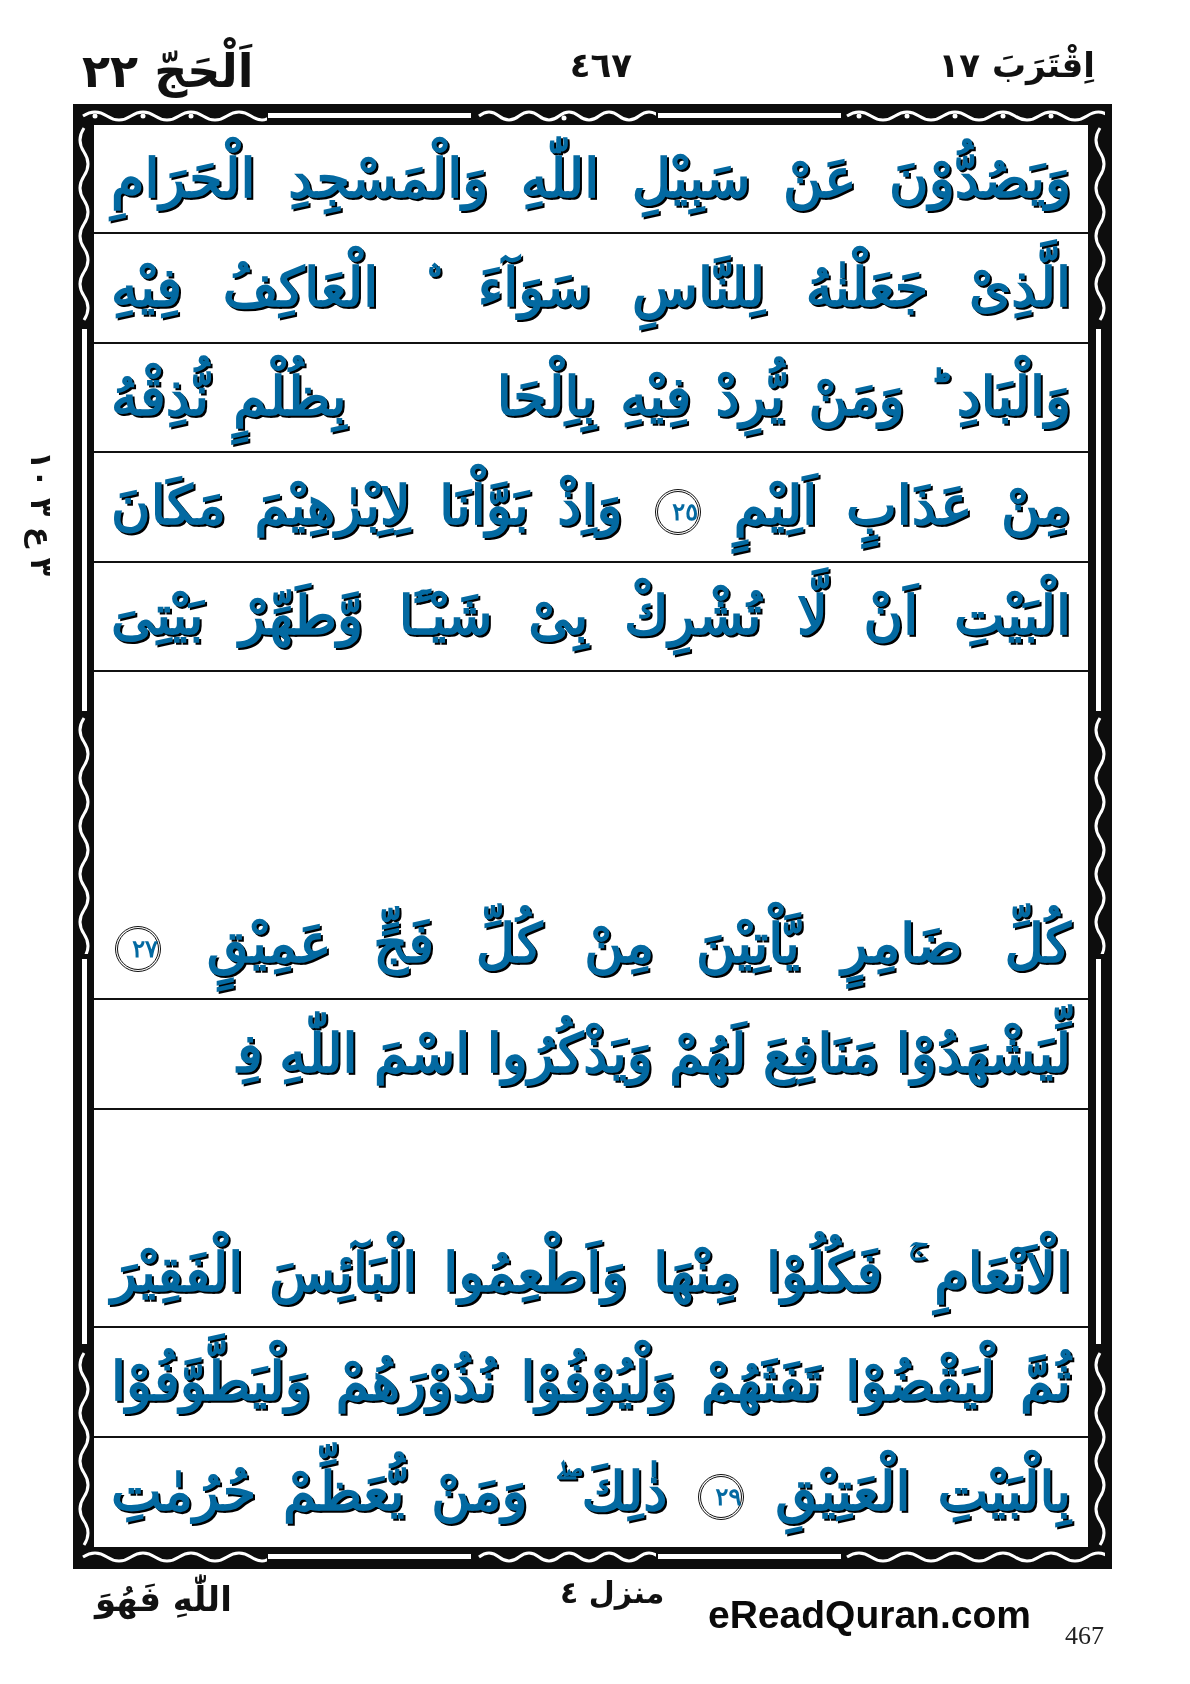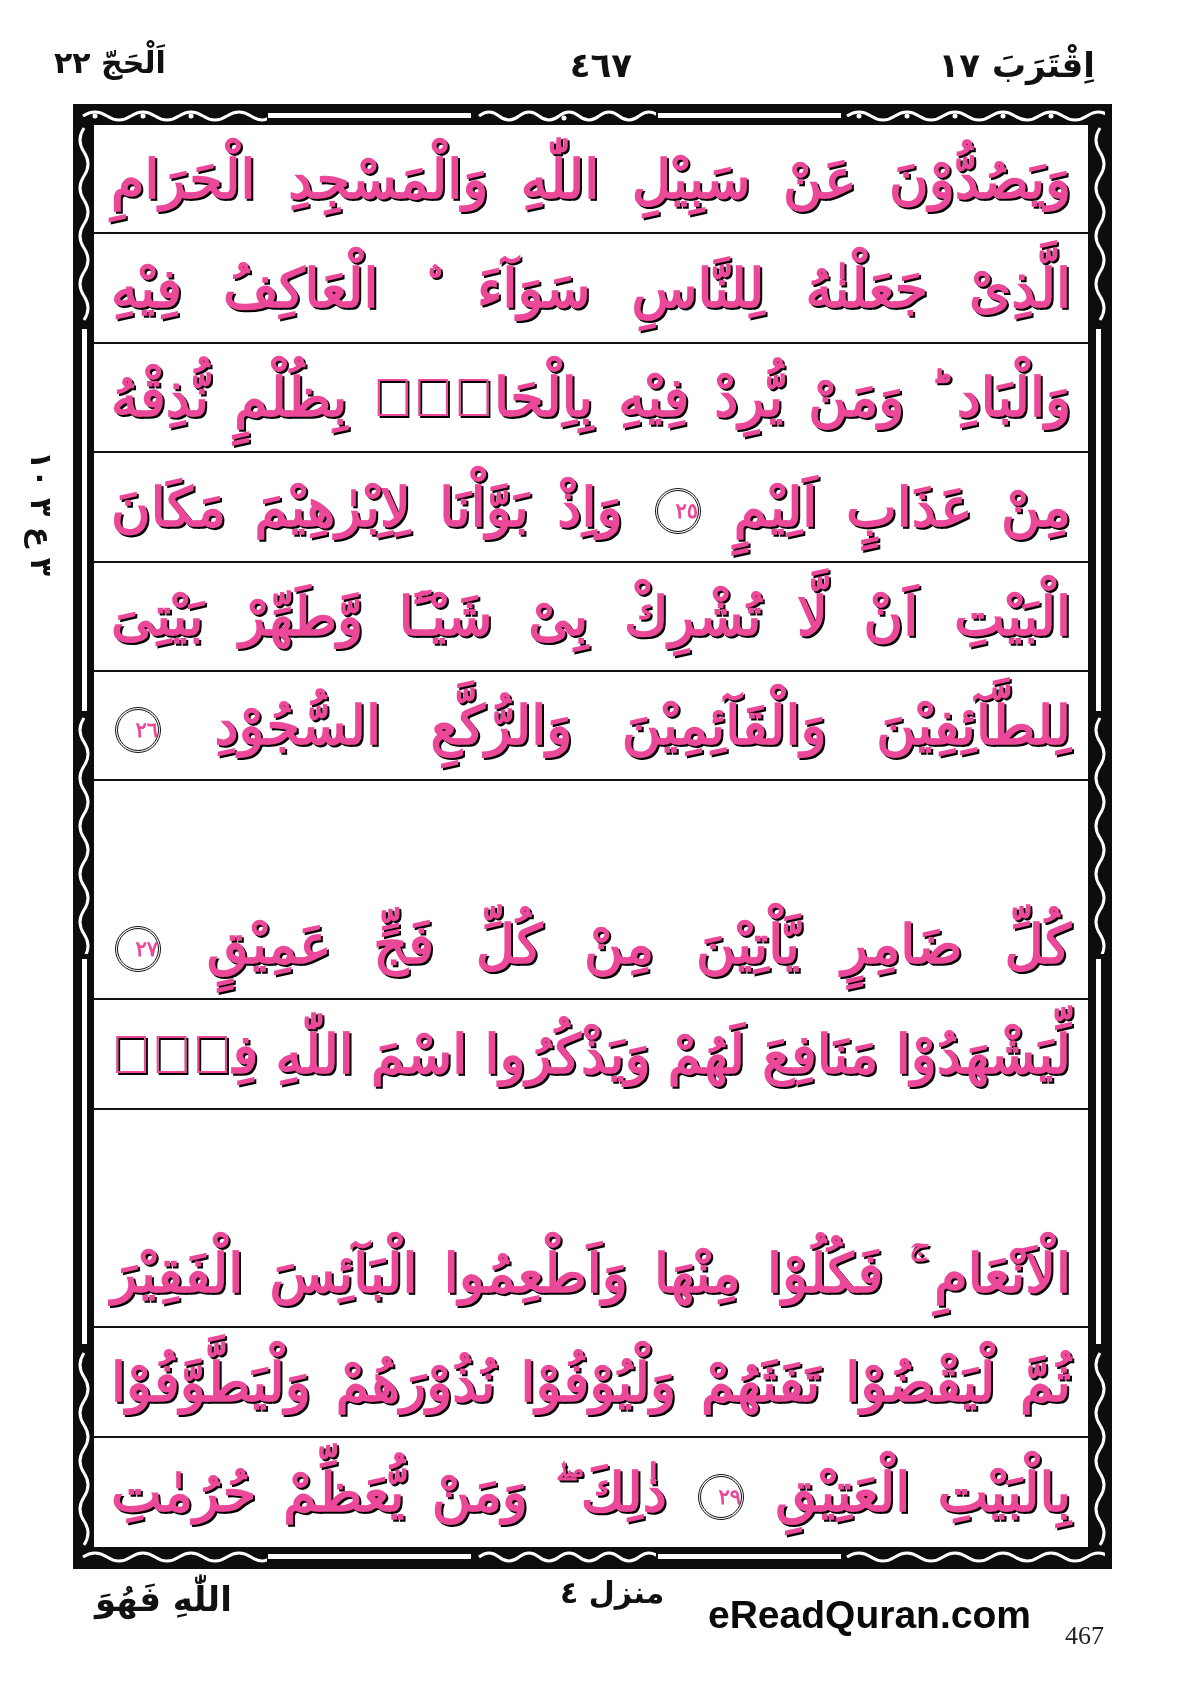--- a/index.html
+++ b/index.html
@@ -2,33 +2,33 @@
 <html><head>
 <meta charset="utf-8">
 <style>
   * { box-sizing: border-box; margin: 0; padding: 0; }
   html, body { width: 1190px; height: 1684px; background: #ffffff; overflow: hidden; }
   body { position: relative; font-family: "DejaVu Sans", sans-serif; color: #111; }
 
   .hdr { position: absolute; top: 48px; font-family: "DejaVu Sans", sans-serif; font-weight: bold; color: #111; direction: rtl; line-height: 1; }
   .hdr-right { right: 95px; font-size: 34px; }
   .hdr-center { left: 0; right: 0; text-align: center; font-size: 34px; padding-left: 12px; }
-  .hdr-left { left: 54px; font-size: 30px; }
+  .hdr-left { left: 82px; font-size: 46px; }
 
   .frame { position: absolute; left: 73px; top: 104px; width: 1039px; height: 1465px; background: #0d0d0d; }
   .plain-line { position: absolute; background: #fff; }
   .orn { position: absolute; overflow: hidden; }
   .orn svg { display: block; width: 100%; height: 100%; }
 
   .page { position: absolute; left: 94px; top: 125px; width: 994px; height: 1422px; background: #fff; }
   .row { position: absolute; left: 0; width: 100%; height: 109.4px; border-bottom: 2px solid #111; display: flex; align-items: center; justify-content: center; direction: rtl; }
   .row:last-child { border-bottom: none; }
-  .verse-line { font-family: Liberation Sans, sans-serif; font-weight: bold; font-size: 54px; line-height: 1; white-space: nowrap; color: #ec4899; text-shadow: 2px 2px 0 #000; letter-spacing: 0px; width: 960px; text-align: justify; text-align-last: justify; }
+  .verse-line { font-family: Liberation Serif, serif; font-weight: bold; font-size: 54px; line-height: 1; white-space: nowrap; color: #0369a1; text-shadow: 2px 2px 0 #000; letter-spacing: 0px; width: 960px; text-align: justify; text-align-last: justify; }
 
-  .ayah-mark { display: inline-block; width: 46px; height: 46px; border-radius: 50%; border: 3px double #111; font-size: 21px; line-height: 40px; text-align: center; vertical-align: middle; text-shadow: none; font-weight: bold; margin: 0 4px; }
+  .ayah-mark { display: inline-block; width: 46px; height: 46px; border-radius: 50%; border: 3px double #111; font-size: 24px; line-height: 40px; text-align: center; vertical-align: middle; text-shadow: none; font-weight: bold; margin: 0 4px; }
 
   .side-marker { position: absolute; left: 22px; top: 458px; width: 40px; height: 110px; display: flex; align-items: center; justify-content: center; }
   .side-marker span { display: block; transform: rotate(90deg); font-size: 30px; font-weight: bold; white-space: nowrap; direction: rtl; }
 
   .ftr { position: absolute; top: 1582px; line-height: 1; }
   .ftr-catch { left: 95px; font-size: 34px; font-weight: bold; direction: rtl; }
   .ftr-manzil { left: 560px; font-size: 30px; font-weight: bold; direction: rtl; top: 1578px; }
   .ftr-site { left: 708px; top: 1595px; font-family: "Liberation Sans", sans-serif; font-size: 39px; font-weight: bold; color: #0a0a0a; }
   .ftr-pagenum { left: 1065px; top: 1596px; font-family: "Liberation Serif", serif; font-size: 26px; color: #222; margin-top: 27px; }
 </style>
@@ -140,26 +140,20 @@
   <div class="row" style="top:328.2px">
     <div class="verse-line">
       <span>مِنْ عَذَابٍ اَلِيْمٍ</span>
       <span class="ayah-mark">٢٥</span>
       <span>وَاِذْ بَوَّاْنَا لِاِبْرٰهِيْمَ مَكَانَ</span>
     </div>
   </div>
   <div class="row" style="top:437.6px">
       <div class="verse-line">الْبَيْتِ اَنْ لَّا تُشْرِكْ بِىْ شَيْـًٔا وَّطَهِّرْ بَيْتِىَ</div>
     </div>
-  <div class="row" style="top:547px">
-    <div class="verse-line">
-      <span>لِلطَّآئِفِيْنَ وَالْقَآئِمِيْنَ وَالرُّكَّعِ السُّجُوْدِ</span>
-      <span class="ayah-mark">٢٦</span>
-    </div>
-  </div>
   <div class="row" style="top:765.8px">
     <div class="verse-line">
       <span>كُلِّ ضَامِرٍ يَّاْتِيْنَ مِنْ كُلِّ فَجٍّ عَمِيْقٍ</span>
       <span class="ayah-mark">٢٧</span>
     </div>
   </div>
   <div class="row" style="top:875.2px">
       <div class="verse-line">لِّيَشْهَدُوْا مَنَافِعَ لَهُمْ وَيَذْكُرُوا اسْمَ اللّٰهِ فِىْۤ</div>
     </div>
   <div class="row" style="top:1094px">

